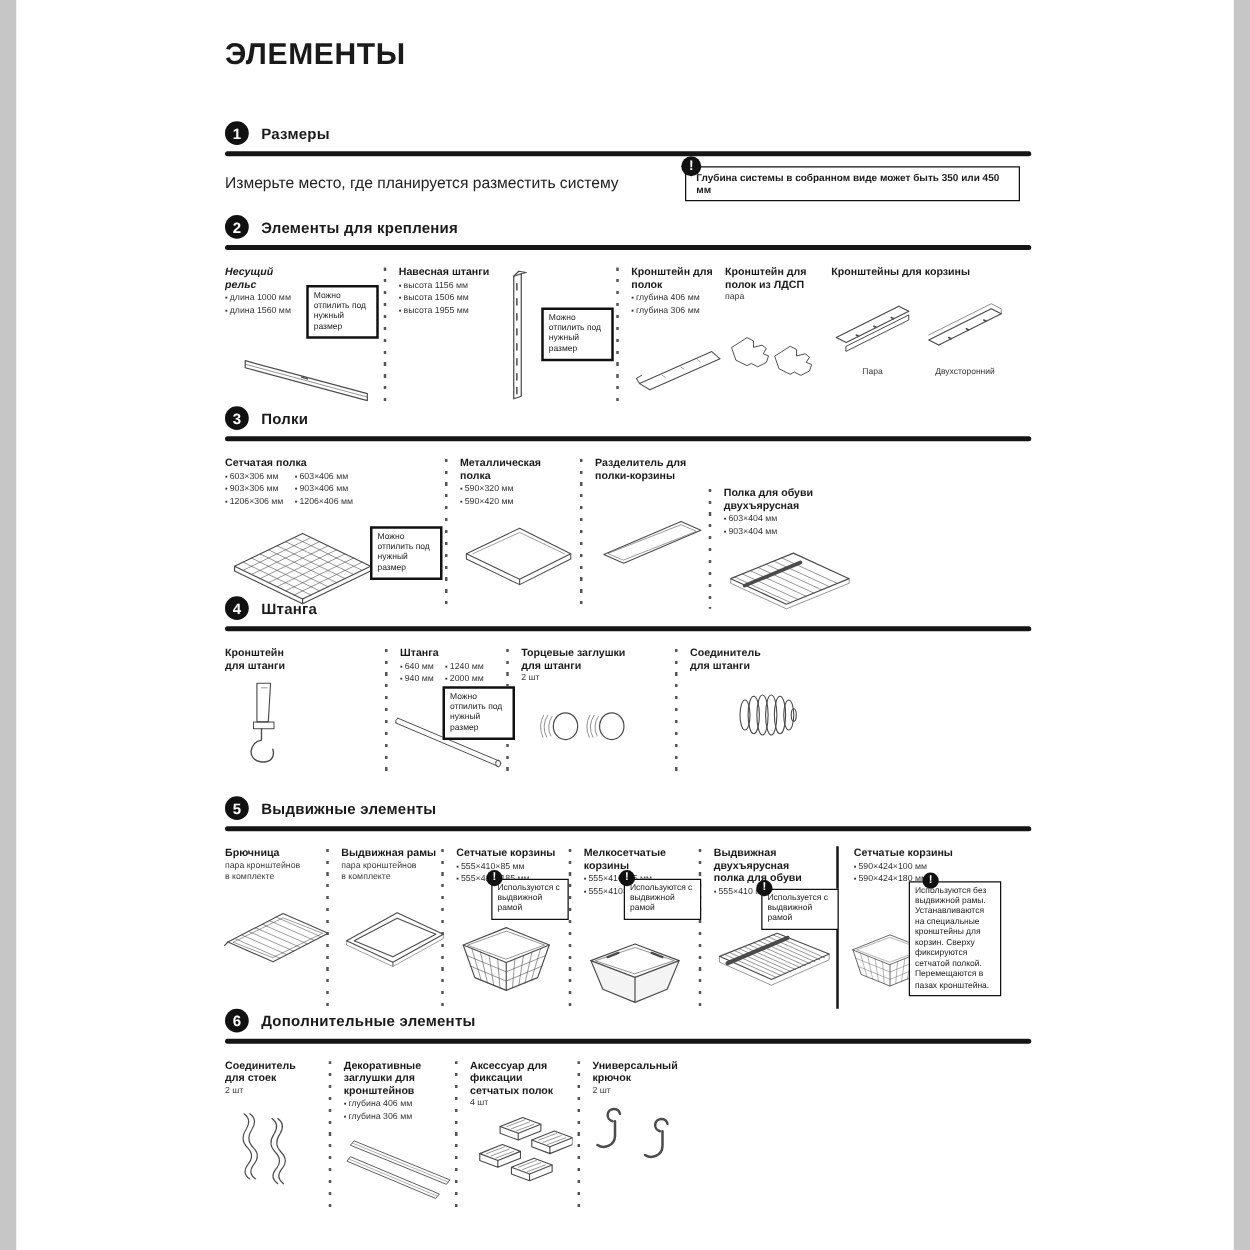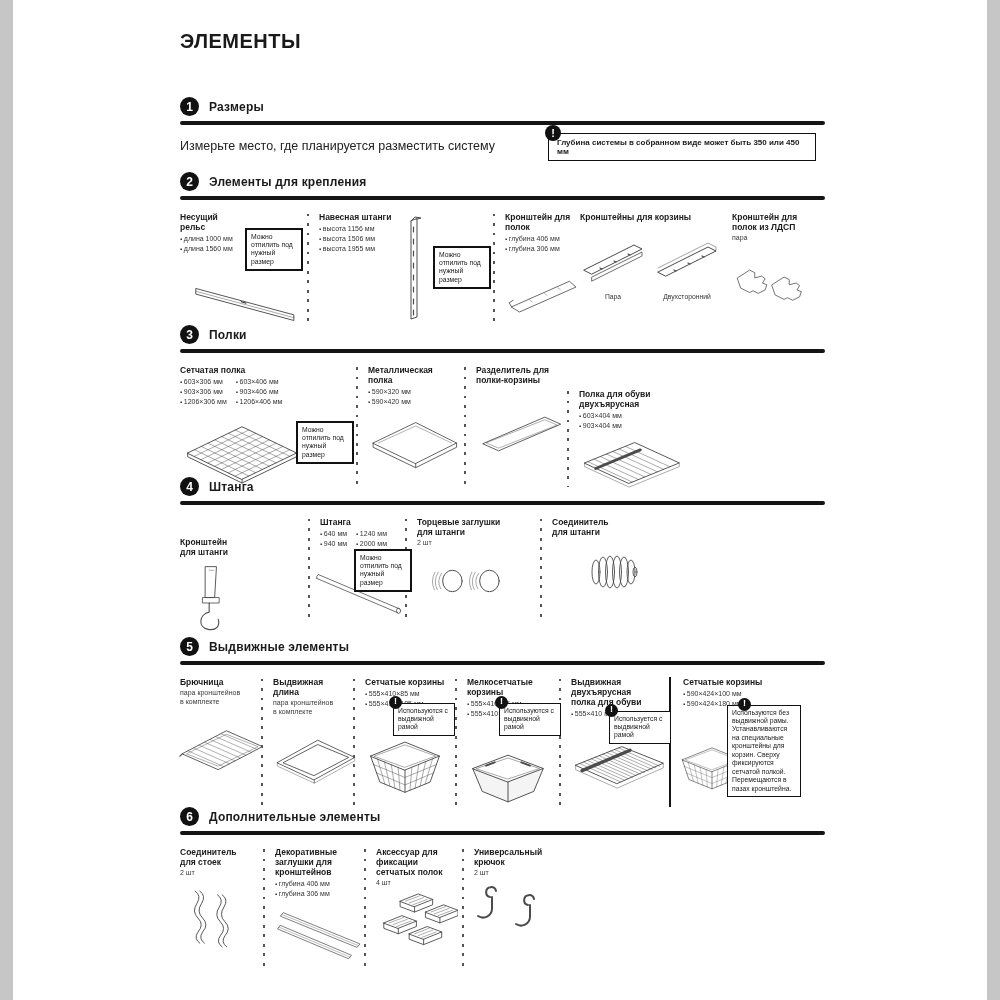--- a/index.html
+++ b/index.html
@@ -1,21 +1,21 @@
 <!DOCTYPE html>
 <html><head>
 <meta charset="utf-8">
 <style>
   html,body{margin:0;padding:0;}
   body{width:1000px;height:1000px;position:relative;background:#fff;overflow:hidden;
        font-family:"Liberation Sans",sans-serif;color:#1a1a1a;}
   .edge{position:absolute;top:0;bottom:0;width:13px;background:#c6c6c6;}
   .edge.left{left:0}.edge.right{right:0}
   .wrap{position:absolute;left:180px;top:0;width:645px;height:1000px;}
-  .page-title{position:absolute;left:0;top:30px;font-size:20px;font-weight:bold;letter-spacing:.5px;}
+  .page-title{position:absolute;left:0;top:30px;font-size:24px;font-weight:bold;letter-spacing:.5px;}
   .logo{position:absolute;left:505px;top:27px;width:152px;height:46px;background:#d8262c;border-radius:9px;
         display:flex;align-items:center;padding:0 10px;box-sizing:border-box;color:#fff;}
   .logo-text{font-family:"Liberation Serif",serif;font-weight:bold;font-size:29px;margin-left:7px;line-height:1;}
   .logo-reg{font-size:10px;vertical-align:super;margin-left:2px;font-family:"Liberation Sans",sans-serif;}
   .section{position:absolute;left:0;width:645px;}
   .sec-head{display:flex;align-items:center;gap:10px;}
   .num{width:19px;height:19px;border-radius:50%;background:#111;color:#fff;font-weight:bold;font-size:12px;
        display:flex;align-items:center;justify-content:center;flex:0 0 19px;}
   .sec-title{font-size:12px;font-weight:bold;letter-spacing:.2px;}
   .rule{height:3.5px;background:#151515;margin-top:5px;border-radius:2px;}
@@ -73,21 +73,21 @@
   </div>
 
   <div class="section" style="top:172px;">
     <div class="sec-head">
       <div class="num">2</div>
       <div class="sec-title">Элементы для крепления</div>
     </div>
     <div class="rule"></div>
     <div class="row" style="height:116px;">
       <div class="col" style="width:127px;">
-        <div class="ttl" style="width:62px;">Несущий рельс</div>
+        <div class="ttl" style="width:62px;font-style:italic;">Несущий рельс</div>
         <ul class="sz">
             <li>длина 1000 мм</li>
             <li>длина 1560 мм</li>
           </ul>
         <div class="cutbox" style="right:4px;top:16px;">Можно отпилить под нужный размер</div>
         <svg class="draw" style="position:absolute;left:8px;bottom:0;" width="114" height="62" viewBox="0 0 120 66">
           <path d="M8 24 L112 52 L112 58 L8 30 Z"></path>
             <path class="thin" d="M8 27 L112 55"></path>
             <path d="M56 38 l5 1.5" stroke-width="1.3"></path>
         </svg>
@@ -109,20 +109,28 @@
       <div class="col sep" style="width:87px;">
         <div class="ttl">Кронштейн для полок</div>
         <ul class="sz">
             <li>глубина 406 мм</li>
             <li>глубина 306 мм</li>
           </ul>
         <svg class="draw" style="margin-top:14px;" width="76" height="48" viewBox="0 0 92 52">
           <path d="M8 44 L78 13 L86 20 L18 50 Z"></path>
             <path d="M8 44 l-3 -5 l5 -3"></path>
           <path class="thin" d="M30 36 l3 2 M48 28 l3 2 M64 21 l3 2"></path>
+        </svg>
+      </div>
+      <div class="col" style="width:85px;">
+        <div class="ttl">Кронштейн для полок из ЛДСП</div>
+        <div class="sub">пара</div>
+        <svg class="draw" style="margin-top:10px;" width="80" height="50" viewBox="0 0 92 58">
+          <path stroke-width="0.9" d="M6 30 l14 -9 6 3 v6 l8 -2 4 3 -3 5 5 2 -2 6 -8 4 -6 -3 -4 2 -10 -5 z"></path>
+          <path stroke-width="0.9" d="M46 38 l14 -9 6 3 v6 l8 -2 4 3 -3 5 5 2 -2 6 -8 4 -6 -3 -4 2 -10 -5 z"></path>
         </svg>
       </div>
       <div class="col" style="width:152px;">
         <div class="ttl">Кронштейны для корзины</div>
         <div class="figrow" style="margin-top:14px;">
           <div>
             <svg class="draw" width="66" height="52" viewBox="0 0 66 52">
               <path d="M4 34 L54 9 L62 13 L12 38 Z"></path>
                 <path stroke-width="0.8" d="M12 41 L62 16 L62 20 L12 45 Z"></path>
               <path d="M20 32 l2 1 M34 25 l2 1 M48 18 l2 1" stroke-width="1.2"></path>
@@ -132,28 +140,20 @@
           <div>
             <svg class="draw" width="66" height="52" viewBox="0 0 66 52">
               <path d="M4 36 L54 11 L62 15 L12 40 Z"></path>
                 <path class="thin" d="M4 32 L54 7 L62 11 L62 15"></path>
               <path d="M20 34 l2 1 M34 27 l2 1 M48 20 l2 1" stroke-width="1.2"></path>
             </svg>
             <div class="cap">Двухсторонний</div>
           </div>
         </div>
       </div>
-      <div class="col" style="width:85px;">
-        <div class="ttl">Кронштейн для полок из ЛДСП</div>
-        <div class="sub">пара</div>
-        <svg class="draw" style="margin-top:10px;" width="80" height="50" viewBox="0 0 92 58">
-          <path stroke-width="0.9" d="M6 30 l14 -9 6 3 v6 l8 -2 4 3 -3 5 5 2 -2 6 -8 4 -6 -3 -4 2 -10 -5 z"></path>
-          <path stroke-width="0.9" d="M46 38 l14 -9 6 3 v6 l8 -2 4 3 -3 5 5 2 -2 6 -8 4 -6 -3 -4 2 -10 -5 z"></path>
-        </svg>
-      </div>
     </div>
   </div>
 
   <div class="section" style="top:325px;">
     <div class="sec-head">
       <div class="num">3</div>
       <div class="sec-title">Полки</div>
     </div>
     <div class="rule"></div>
     <div class="row" style="height:122px;">
@@ -214,21 +214,21 @@
     </div>
   </div>
 
   <div class="section" style="top:477px;">
     <div class="sec-head">
       <div class="num">4</div>
       <div class="sec-title">Штанга</div>
     </div>
     <div class="rule"></div>
     <div class="row" style="height:106px;">
-      <div class="col" style="width:128px;margin-top:20px;">
+      <div class="col" style="width:128px;">
         <div class="ttl" style="width:62px;">Кронштейн для штанги</div>
         <svg class="draw" style="margin-top:6px;margin-left:10px;" width="42" height="80" viewBox="0 0 44 88">
           <path d="M16 4 h12 l-2 34 h-10 z"></path>
             <path class="thin" d="M20 8 h5"></path>
           <path d="M13 38 h18 v6 h-18 z" stroke-width="0.9"></path>
           <path d="M20 44 v10 c-11 2 -13 17 -1 19 c9 1.5 13 -4 11 -11" stroke-width="1.2"></path>
         </svg>
       </div>
       <div class="col sep" style="width:97px;">
         <div class="ttl">Штанга</div>
@@ -285,21 +285,21 @@
         <div class="ttl">Брючница</div>
         <div class="sub" style="width:64px;">пара кронштейнов в комплекте</div>
         <svg class="draw" style="margin-top:14px;margin-left:-2px;" width="88" height="62" viewBox="0 0 100 70">
           <path d="M5 38 L55 12 L96 30 L46 56 Z"></path>
             <path class="thin" d="M10 38 L55 16 L91 30 L46 52 Z"></path>
           <path class="thin" d="M11.2 34.8 l41 18 M17.5 31.5 l41 18 M23.8 28.3 l41 18 M30 25 l41 18 M36.2 21.8 l41 18 M42.5 18.5 l41 18 M48.8 15.3 l41 18"></path>
           <path d="M5 38 l-3 3" stroke-width="1.2"></path>
         </svg>
       </div>
       <div class="col sep" style="width:92px;">
-        <div class="ttl">Выдвижная длина</div>
+        <div class="ttl">Выдвижная рамы</div>
         <div class="sub" style="width:64px;">пара кронштейнов в комплекте</div>
         <svg class="draw" style="margin-top:14px;" width="86" height="60" viewBox="0 0 100 66">
           <path d="M5 36 L52 10 L95 30 L48 56 Z"></path>
             <path d="M12 36 L52 15 L88 30 L48 51 Z"></path>
           <path class="thin" d="M5 36 v4 L48 60 v-4 M48 56 v4 L95 34 v-4"></path>
         </svg>
       </div>
       <div class="col sep" style="width:102px;">
         <div class="ttl">Сетчатые корзины</div>
         <ul class="sz">

